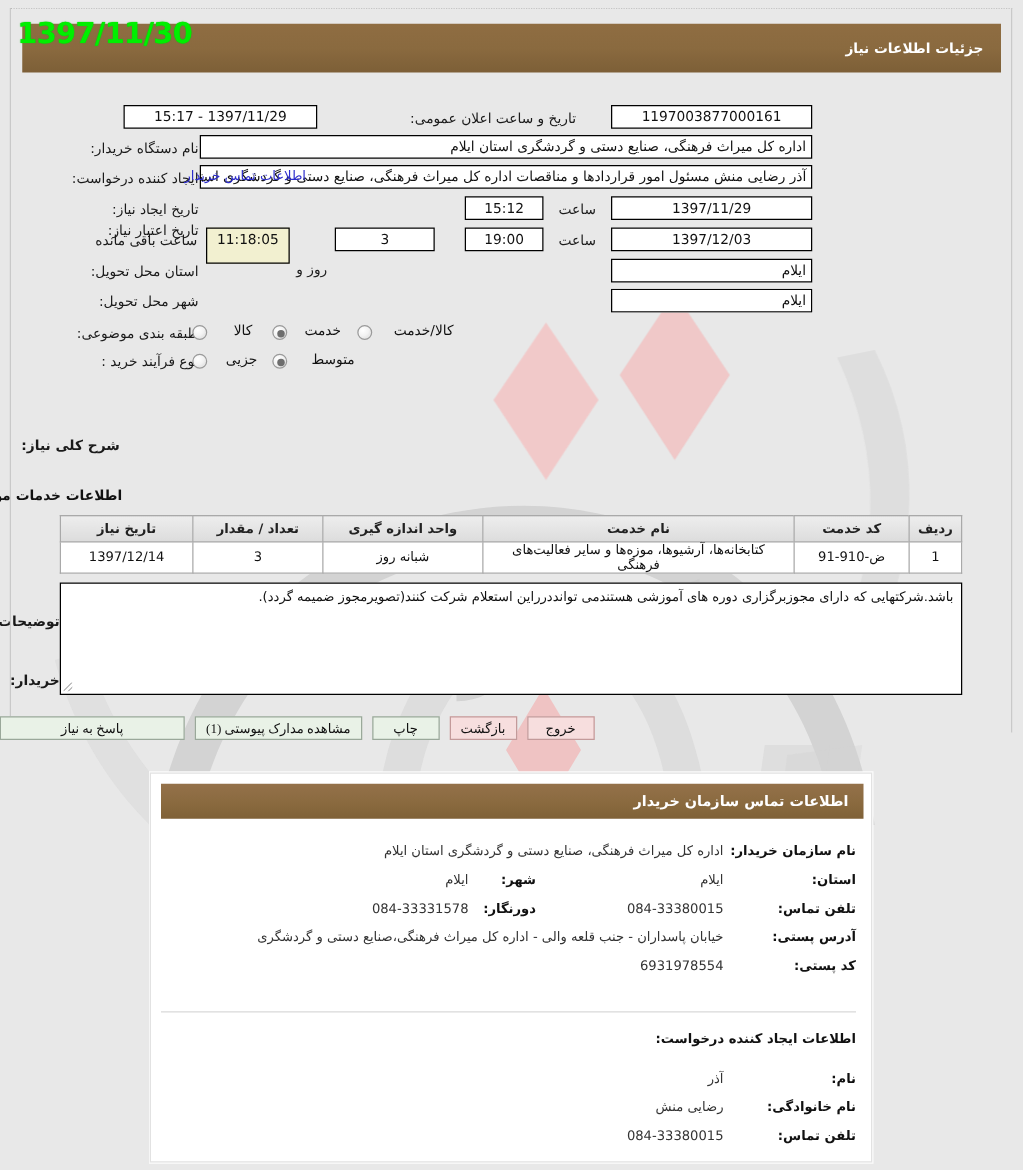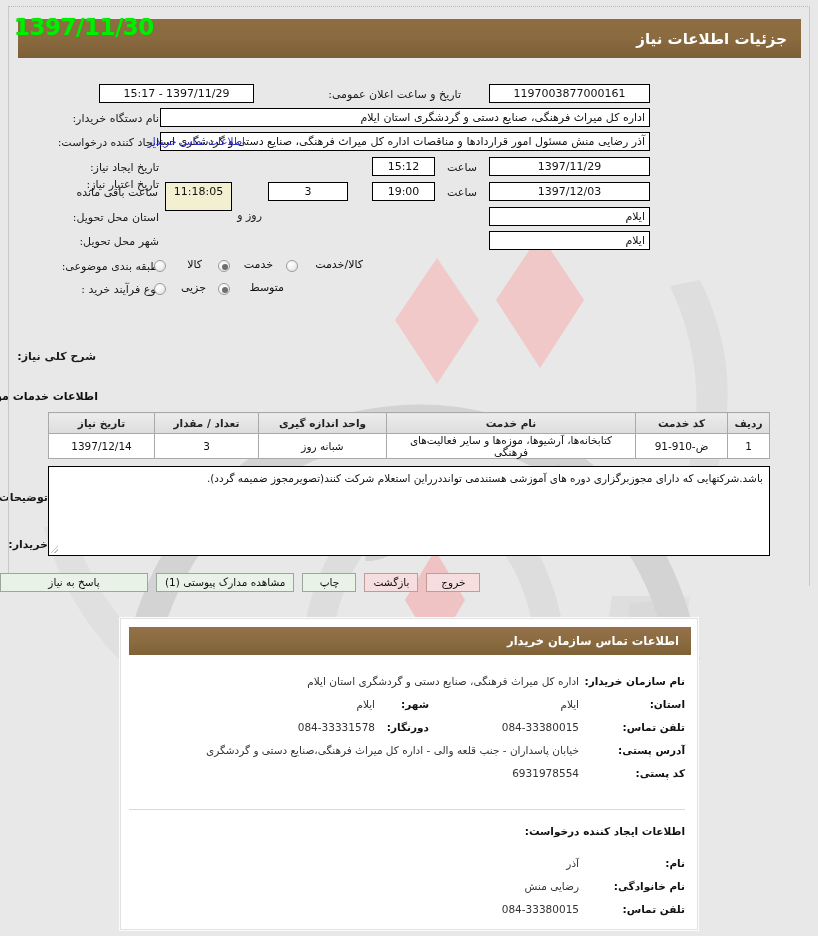--- a/index.html
+++ b/index.html
@@ -40,21 +40,21 @@
     border-top: 1px dotted #b8b8b8;
     z-index: 1;
   }
 
   
   .brown-bar {
     position: absolute;
     background: linear-gradient(to bottom, #8f6d42 0%, #8a6a3f 50%, #7d5f37 100%);
     color: #ffffff;
     font-weight: bold;
-    font-size: 15px;
+    font-size: 11px;
     display: flex;
     align-items: center;
     justify-content: flex-start;
     padding-right: 14px;
     z-index: 2;
     letter-spacing: 0.2px;
   }
   #title-bar {
     left: 18px; top: 19px; width: 783px; height: 39px;
   }
@@ -198,20 +198,21 @@
   
   #btn-row {
     position: absolute;
     left: 0; top: 570px; width: 818px; height: 24px;
     display: flex; flex-direction: row-reverse;
     justify-content: flex-start;
     align-items: center;
     gap: 8px;
     padding-right: 59px;
     z-index: 4;
+    font-family: Liberation Serif, serif;
   }
   .btn {
     height: 19px;
     min-width: 54px;
     border: 1px solid #9a9a9a;
     background: #eaf3ea;
     font-size: 10.5px;
     color: #111;
     display: inline-flex;
     align-items: center;

